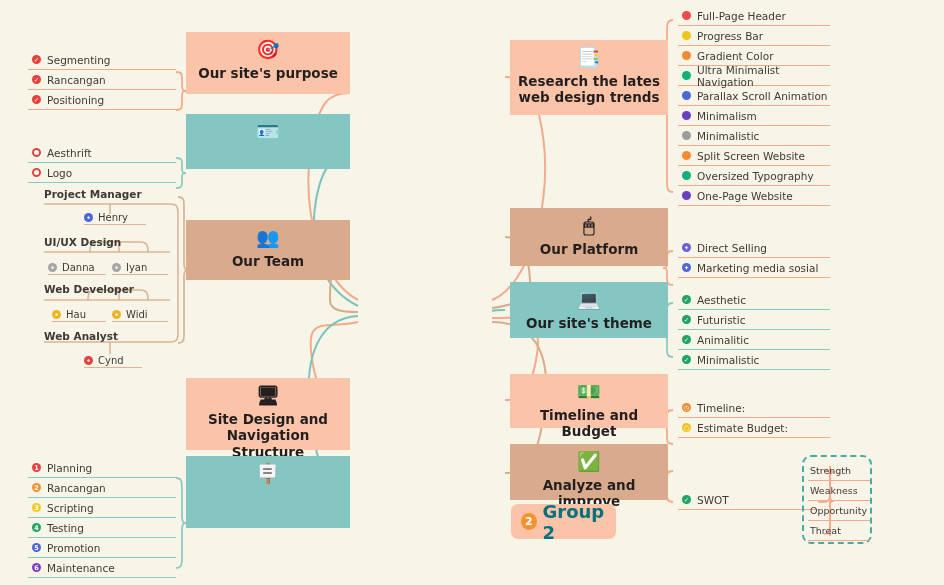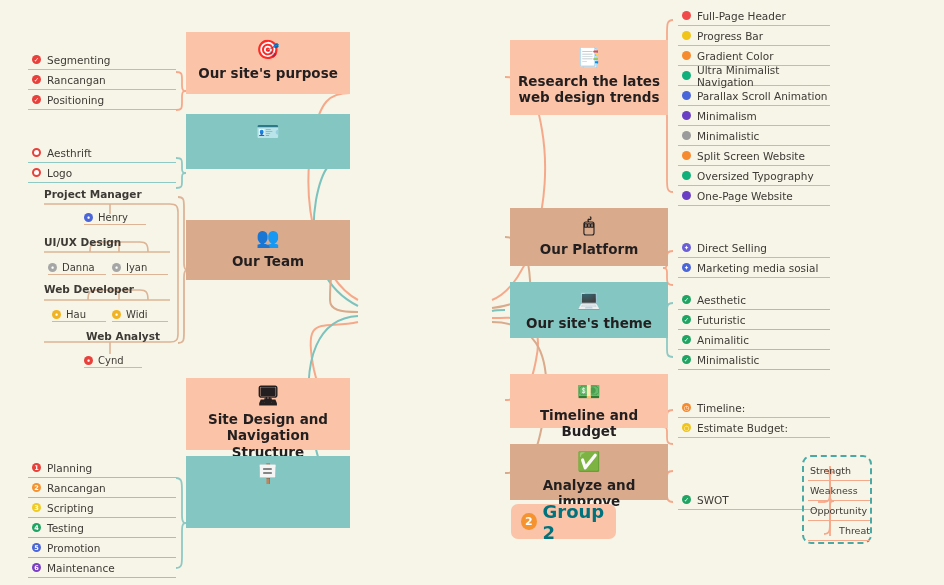--- a/index.html
+++ b/index.html
@@ -224,21 +224,21 @@
   <div class="orglabel" style="left:44px;top:283px;">Web Developer</div>
   <div class="orgperson" style="left:52px;top:309px;width:54px;">
     <span class="dot" style="background:#f0b323">•</span>
     <span>Hau</span>
   </div>
   <div class="orgperson" style="left:112px;top:309px;width:56px;">
     <span class="dot" style="background:#f0b323">•</span>
     <span>Widi</span>
   </div>
 
-  <div class="orglabel" style="left:44px;top:330px;margin-left:42px;">Web Analyst</div>
+  <div class="orglabel" style="left:44px;top:330px;">Web Analyst</div>
   <div class="orgperson" style="left:84px;top:355px;width:58px;">
     <span class="dot" style="background:#e8403a">•</span>
     <span>Cynd</span>
   </div>
 
   <div class="list" style="left:28px;top:458px;width:148px;">
     <div class="row tl">
         <span class="dot" style="background:#e8403a">1</span>
         <span>Planning</span>
       </div>
@@ -358,18 +358,18 @@
   <div class="swotbox">
     <div class="row" style="padding-left:2px;">
         <span>Strength</span>
       </div>
     <div class="row" style="padding-left:2px;">
         <span>Weakness</span>
       </div>
     <div class="row" style="padding-left:2px;">
         <span>Opportunity</span>
       </div>
-    <div class="row" style="padding-left:2px;justify-content:flex-end;">
+    <div class="row" style="padding-left:2px;">
         <span>Threat</span>
       </div>
   </div>
 
 </div>
 
 </body></html>

